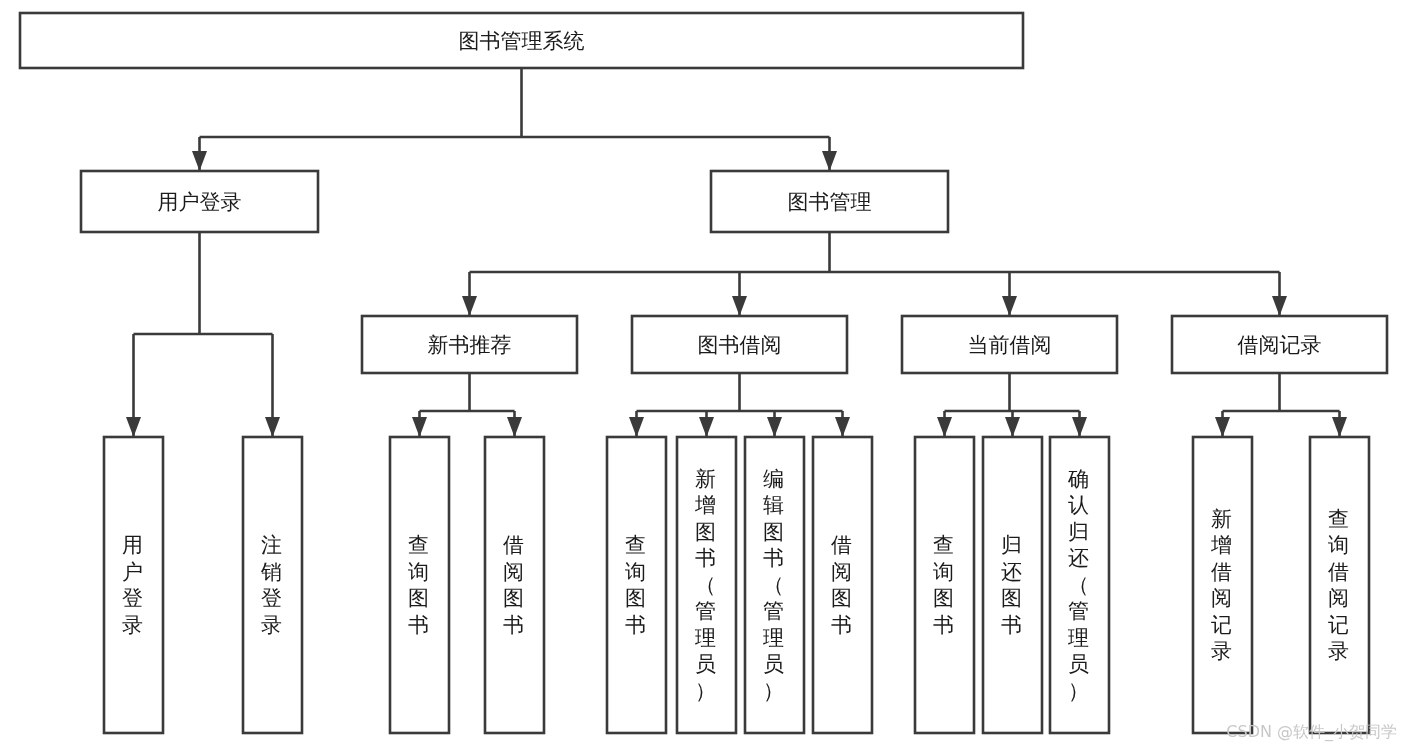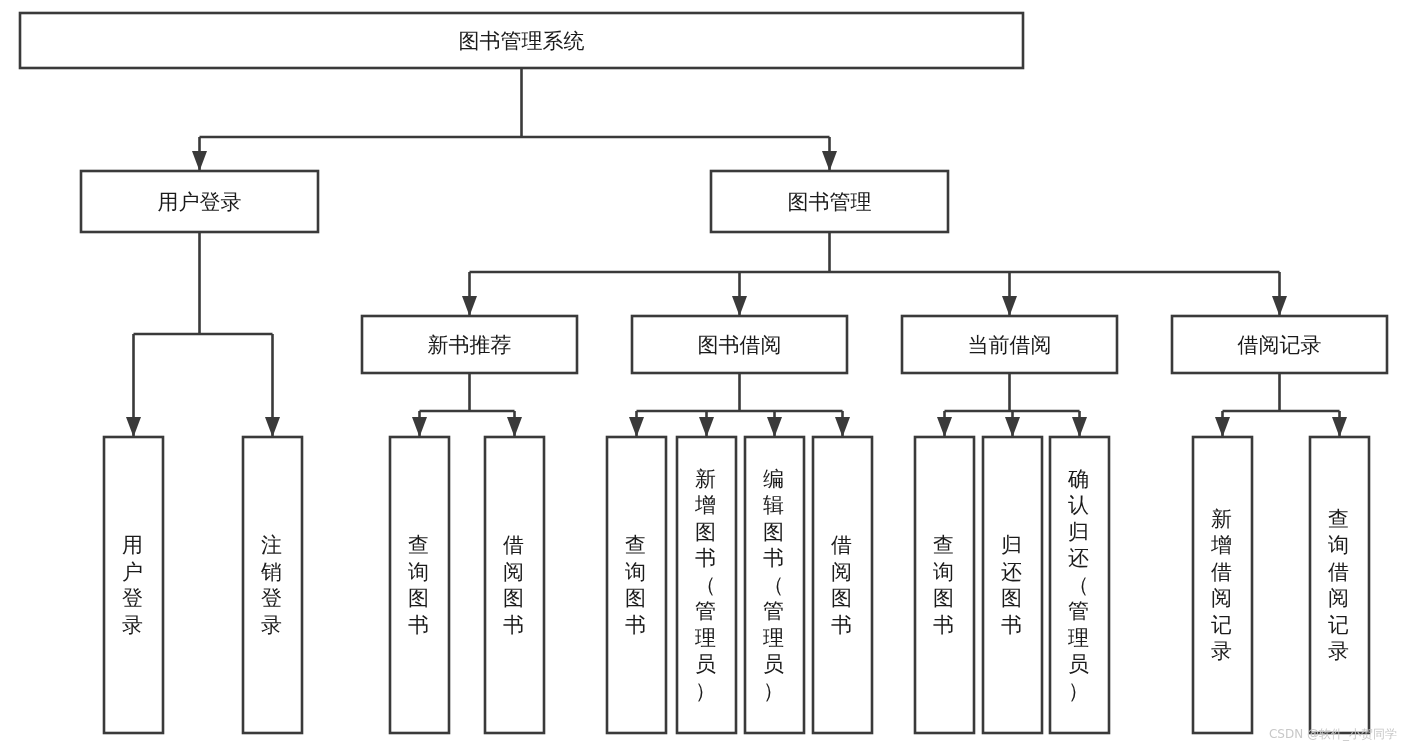--- a/index.html
+++ b/index.html
@@ -55,21 +55,21 @@
     font-family: "DejaVu Sans", "Liberation Sans", sans-serif;
     font-size: 21px;
     letter-spacing: 2px;
     text-anchor: middle;
   }
   .watermark {
     position: absolute;
     right: 8px;
     bottom: 4px;
     color: #c8c8c8;
-    font-size: 12px;
+    font-size: 16px;
     font-family: "DejaVu Sans", "Liberation Sans", sans-serif;
     white-space: nowrap;
     user-select: none;
   }
 </style>
 </head>
 <body>
 
 <div id="diagram-root">
   <svg id="flowchart" viewBox="0 0 1405 747">

